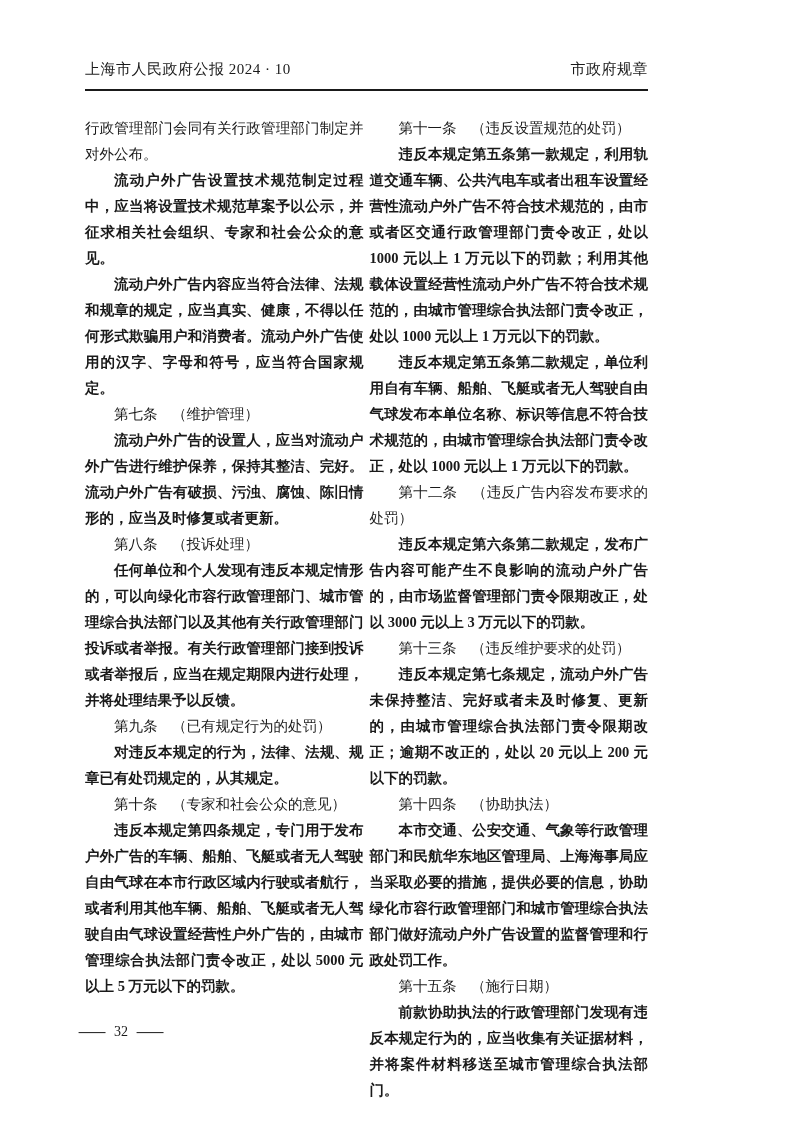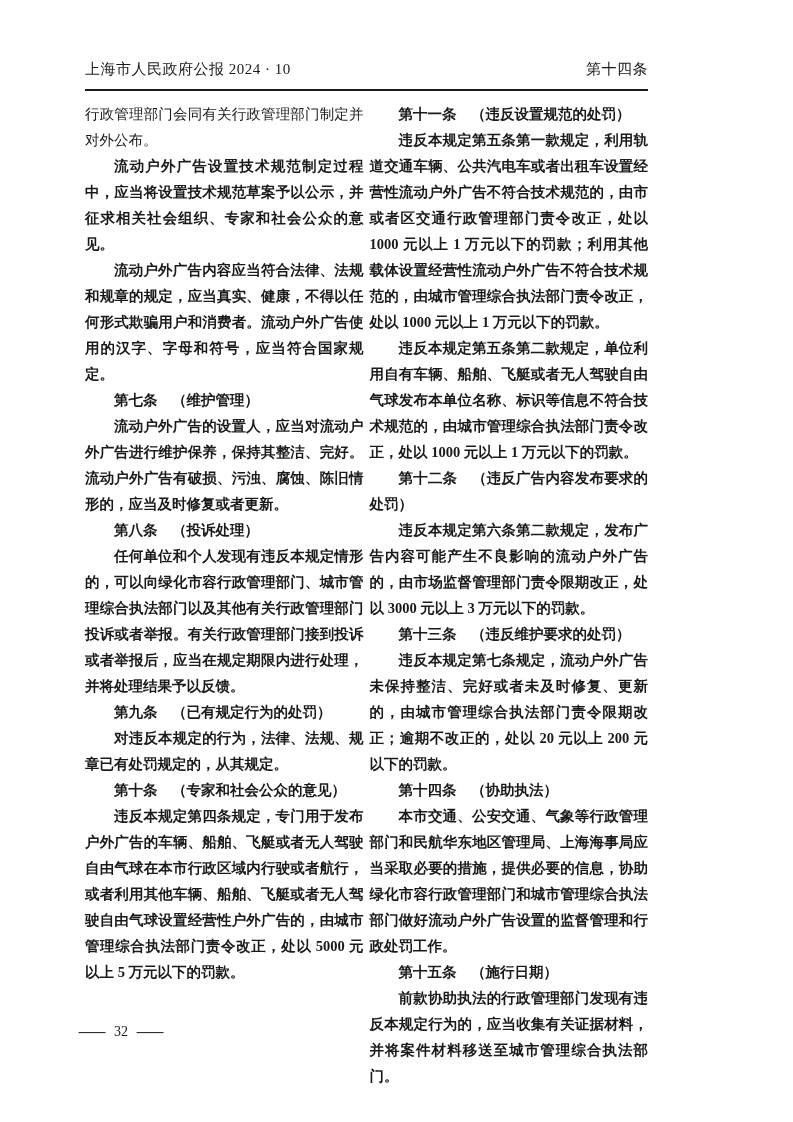--- a/index.html
+++ b/index.html
@@ -23,33 +23,33 @@
     letter-spacing: 0.5px;
   }
   .rule {
     margin-top: 9px;
     border-top: 2px solid var(--ink, #1a1a1a);
     height: 0;
   }
   .columns {
     display: flex;
     gap: 6px;
-    margin-top: 10px;
+    margin-top: 24px;
   }
   .col {
     width: 305px;
     font-size: 14.5px;
     line-height: 26px;
     text-align: justify;
     text-justify: inter-ideograph;
   }
   .line { margin: 0; }
   .para { text-indent: 2em; font-weight: bold; }
   .cont { text-indent: 0; }
-  .article { text-indent: 2em; font-weight: bold; }
+  .article { text-indent: 2em; font-weight: normal; }
   .footer {
     position: absolute;
     left: 85px;
     top: 1024px;
     display: flex;
     align-items: center;
     gap: 15px;
     font-size: 14px;
   }
   .dash {
@@ -57,21 +57,21 @@
     font-weight: bold;
     transform: scaleX(1.9);
   }
 </style>
 </head>
 <body>
 
 <div class="page" style="--ink: #1a1a1a; --paper: #ffffff;">
   <div class="header">
     <span>上海市人民政府公报 2024 · 10</span>
-    <span>第十四条</span>
+    <span>市政府规章</span>
   </div>
   <div class="rule"></div>
 
   <div class="columns">
     <div class="col">
         <div class="line cont">行政管理部门会同有关行政管理部门制定并对外公布。</div>
         <div class="line para">流动户外广告设置技术规范制定过程中，应当将设置技术规范草案予以公示，并征求相关社会组织、专家和社会公众的意见。</div>
         <div class="line para">流动户外广告内容应当符合法律、法规和规章的规定，应当真实、健康，不得以任何形式欺骗用户和消费者。流动户外广告使用的汉字、字母和符号，应当符合国家规定。</div>
         <div class="line article">第七条　（维护管理）</div>
         <div class="line para">流动户外广告的设置人，应当对流动户外广告进行维护保养，保持其整洁、完好。流动户外广告有破损、污浊、腐蚀、陈旧情形的，应当及时修复或者更新。</div>

